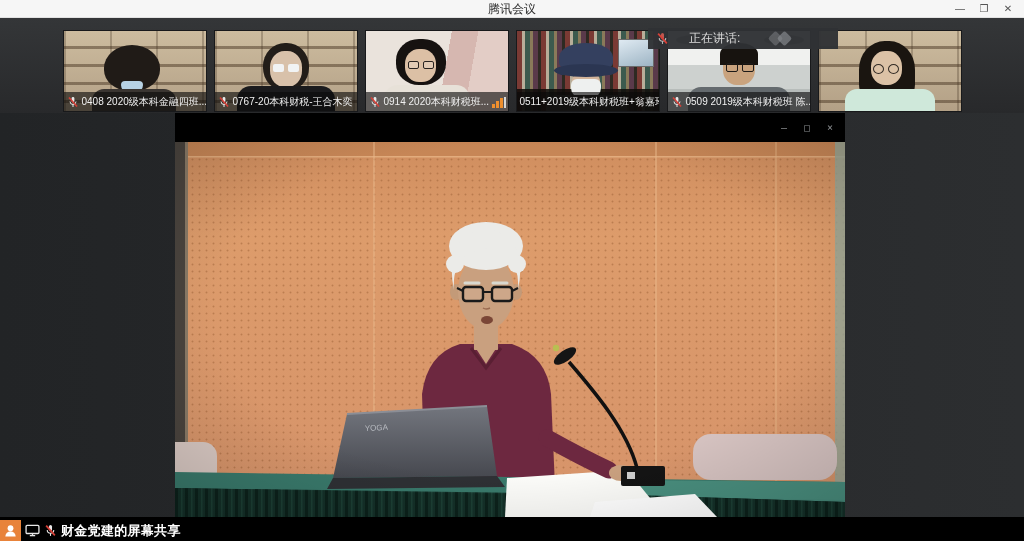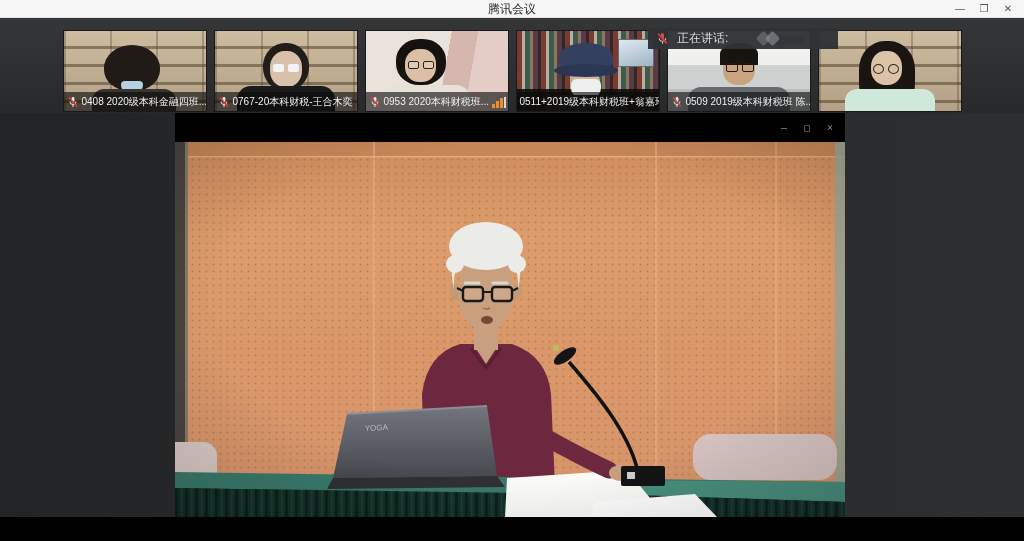--- a/index.html
+++ b/index.html
@@ -69,21 +69,21 @@
   .s6 .body{left:26px;top:58px;width:90px;height:24px;border-radius:12px 12px 0 0;background:#cfe8da;}
 
   .volbars{margin-left:auto;display:flex;align-items:flex-end;gap:1.5px;height:12px;padding-right:1px;}
   .volbars i{display:block;width:2.5px;background:#ef8f2e;}
   .volbars .b1{height:4px;} .volbars .b2{height:7px;} .volbars .b3{height:10px;}
   .volbars .b4{background:#d8d8d8;width:2px;height:11px;}
 
   
   .speaking-banner{position:absolute;left:648px;top:28px;width:190px;height:21px;background:rgba(47,49,52,.96);display:flex;align-items:center;z-index:6;}
   .sb-mic{margin-left:8px;}
-  .sb-label{margin-left:8px;font-size:12px;color:#dcdcdc;}
+  .sb-label{margin-left:20px;font-size:12px;color:#dcdcdc;}
   .tm-logo{margin-left:24px;position:relative;width:40px;height:16px;}
   .tm-logo span{position:absolute;width:11px;height:11px;border-radius:2.5px;background:#8b8e92;transform:rotate(45deg);top:2px;}
   .tm-logo .d1{left:6px;opacity:.45;}
   .tm-logo .d2{left:15px;opacity:.65;}
 
   
   .main-area{position:relative;height:428px;background:linear-gradient(90deg,#222426,#2c2e30);}
   .bottom-strip{position:absolute;left:0;bottom:0;width:100%;height:24px;background:#000;}
   .video-window{position:absolute;left:175px;top:0;width:670px;height:404px;background:#000;}
   .video-titlebar{height:29px;display:flex;justify-content:flex-end;align-items:center;gap:17px;padding-right:12px;}
@@ -155,21 +155,21 @@
           <div class="gl2"></div>
           <div class="body"></div>
         </div>
       <div class="namebar">
         <svg class="mic-ic" width="12" height="12" viewBox="0 0 12 12">
             <rect x="4.6" y="1" width="2.8" height="5.5" rx="1.4" fill="#e8e8e8"></rect>
             <path d="M3 5.5a3 3 0 0 0 6 0" stroke="#e8e8e8" fill="none" stroke-width="1"></path>
             <line x1="6" y1="8.5" x2="6" y2="11" stroke="#e8e8e8" stroke-width="1"></line>
             <line x1="2" y1="1.5" x2="10" y2="10.5" stroke="#d84038" stroke-width="1.6"></line>
           </svg>
-        <span>0953 2020本科财税班...</span>
+        <span>0914 2020本科财税班...</span>
         <span class="volbars">
             <i class="b1"></i>
             <i class="b2"></i>
             <i class="b3"></i>
             <i class="b4"></i>
           </span>
       </div>
     </div>
 
     <div class="thumb">
@@ -322,15 +322,35 @@
         <rect x="446" y="324" width="44" height="20" rx="2" fill="#141414"></rect>
         <rect x="452" y="330" width="8" height="7" fill="#cfcfcf"></rect>
         <path d="M394,220 C420,250 452,288 462,326" stroke="#111" stroke-width="3.5" fill="none"></path>
         <ellipse cx="390" cy="214" rx="13" ry="5.5" transform="rotate(-35 390 214)" fill="#151515"></ellipse>
         <circle cx="381" cy="206" r="3.2" fill="#b9bf52"></circle>
 
         <rect width="670" height="375" fill="url(#vig)"></rect>
       </svg>
     </div>
 
+    <div class="share-pill">
+      <span class="avatar">
+        <svg width="15" height="15" viewBox="0 0 14 14">
+            <circle cx="7" cy="4.8" r="2.7" fill="#fff"></circle>
+            <path d="M2.2,12.6 a4.8,4.8 0 0 1 9.6,0 z" fill="#fff"></path>
+          </svg>
+      </span>
+      <svg width="15" height="13" viewBox="0 0 14 12">
+          <rect x="1" y="1.2" width="12" height="7.6" rx="1" fill="none" stroke="#e8e8e8" stroke-width="1.2"></rect>
+          <line x1="7" y1="8.8" x2="7" y2="10.8" stroke="#e8e8e8" stroke-width="1.2"></line>
+          <line x1="4.5" y1="10.8" x2="9.5" y2="10.8" stroke="#e8e8e8" stroke-width="1.2"></line>
+        </svg>
+      <svg width="13" height="13" viewBox="0 0 12 12">
+          <rect x="4.6" y="1" width="2.8" height="5.5" rx="1.4" fill="#e8e8e8"></rect>
+          <path d="M3 5.5a3 3 0 0 0 6 0" stroke="#e8e8e8" fill="none" stroke-width="1"></path>
+          <line x1="6" y1="8.5" x2="6" y2="11" stroke="#e8e8e8" stroke-width="1"></line>
+          <line x1="2" y1="1.5" x2="10" y2="10.5" stroke="#d84038" stroke-width="1.6"></line>
+        </svg>
+      <span class="share-label">财金党建的屏幕共享</span>
+    </div>
   </div>
 
 </div>
 
 </body></html>

